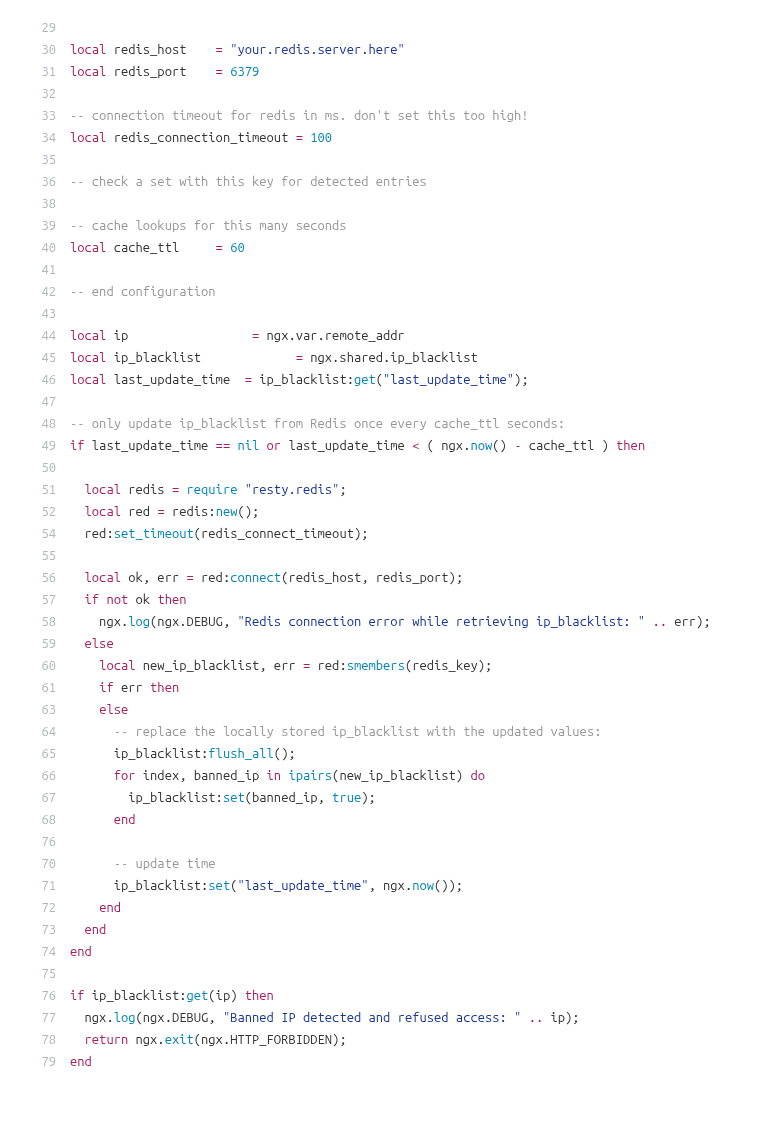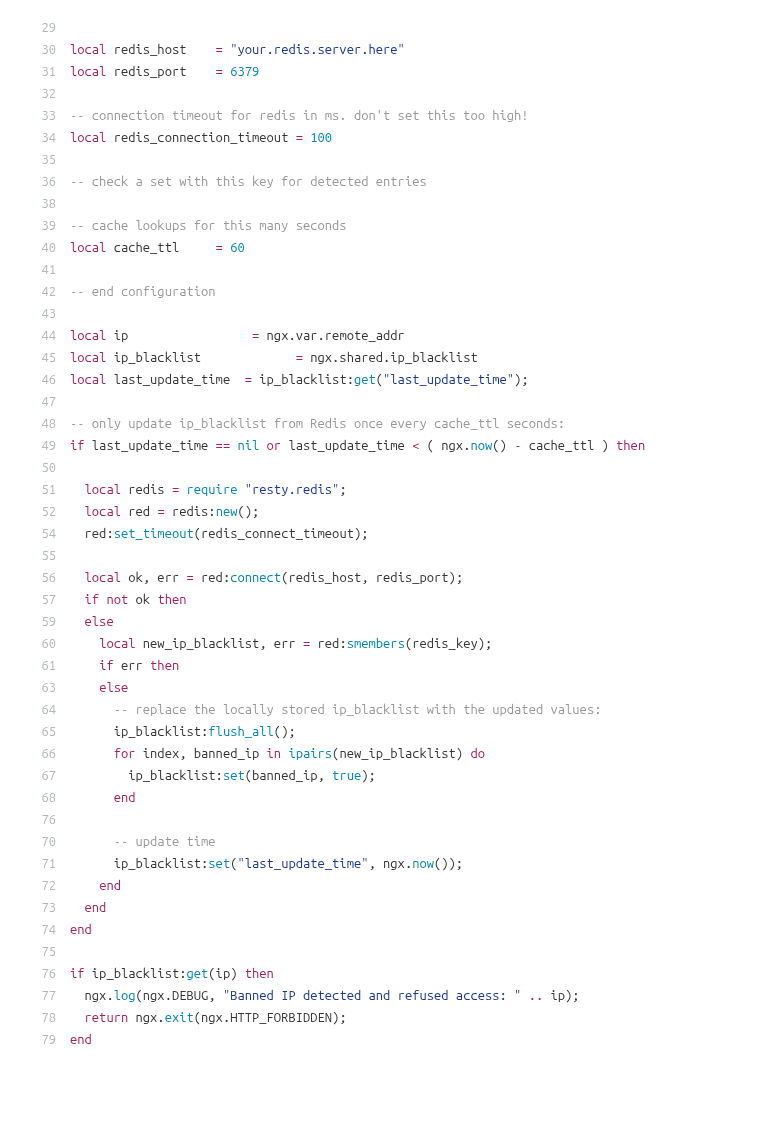--- a/index.html
+++ b/index.html
@@ -62,20 +62,21 @@
     <div class="line"><span class="gutter">47</span><span class="code"></span></div>
     <div class="line"><span class="gutter">48</span><span class="code"><span class="cm">-- only update ip_blacklist from Redis once every cache_ttl seconds:</span></span></div>
     <div class="line"><span class="gutter">49</span><span class="code"><span class="kw">if</span><span class="id"> last_update_time </span><span class="kw">==</span><span class="id"> </span><span class="num">nil</span><span class="id"> </span><span class="kw">or</span><span class="id"> last_update_time </span><span class="kw">&lt;</span><span class="id"> ( ngx.</span><span class="fn">now</span><span class="id">() </span><span class="kw">-</span><span class="id"> cache_ttl ) </span><span class="kw">then</span></span></div>
     <div class="line"><span class="gutter">50</span><span class="code"></span></div>
     <div class="line"><span class="gutter">51</span><span class="code"><span class="id">  </span><span class="kw">local</span><span class="id"> redis </span><span class="kw">=</span><span class="id"> </span><span class="fn">require</span><span class="id"> </span><span class="str">"resty.redis"</span><span class="id">;</span></span></div>
     <div class="line"><span class="gutter">52</span><span class="code"><span class="id">  </span><span class="kw">local</span><span class="id"> red </span><span class="kw">=</span><span class="id"> redis:</span><span class="fn">new</span><span class="id">();</span></span></div>
     <div class="line"><span class="gutter">54</span><span class="code"><span class="id">  red:</span><span class="fn">set_timeout</span><span class="id">(redis_connect_timeout);</span></span></div>
     <div class="line"><span class="gutter">55</span><span class="code"></span></div>
     <div class="line"><span class="gutter">56</span><span class="code"><span class="id">  </span><span class="kw">local</span><span class="id"> ok, err </span><span class="kw">=</span><span class="id"> red:</span><span class="fn">connect</span><span class="id">(redis_host, redis_port);</span></span></div>
     <div class="line"><span class="gutter">57</span><span class="code"><span class="id">  </span><span class="kw">if</span><span class="id"> </span><span class="kw">not</span><span class="id"> ok </span><span class="kw">then</span></span></div>
+    <div class="line"><span class="gutter">58</span><span class="code"><span class="id">    ngx.</span><span class="fn">log</span><span class="id">(ngx.DEBUG, </span><span class="str">"Redis connection error while retrieving ip_blacklist: "</span><span class="id"> </span><span class="kw">..</span><span class="id"> err);</span></span></div>
     <div class="line"><span class="gutter">59</span><span class="code"><span class="id">  </span><span class="kw">else</span></span></div>
     <div class="line"><span class="gutter">60</span><span class="code"><span class="id">    </span><span class="kw">local</span><span class="id"> new_ip_blacklist, err </span><span class="kw">=</span><span class="id"> red:</span><span class="fn">smembers</span><span class="id">(redis_key);</span></span></div>
     <div class="line"><span class="gutter">61</span><span class="code"><span class="id">    </span><span class="kw">if</span><span class="id"> err </span><span class="kw">then</span></span></div>
     <div class="line"><span class="gutter">63</span><span class="code"><span class="id">    </span><span class="kw">else</span></span></div>
     <div class="line"><span class="gutter">64</span><span class="code"><span class="id">      </span><span class="cm">-- replace the locally stored ip_blacklist with the updated values:</span></span></div>
     <div class="line"><span class="gutter">65</span><span class="code"><span class="id">      ip_blacklist:</span><span class="fn">flush_all</span><span class="id">();</span></span></div>
     <div class="line"><span class="gutter">66</span><span class="code"><span class="id">      </span><span class="kw">for</span><span class="id"> index, banned_ip </span><span class="kw">in</span><span class="id"> </span><span class="fn">ipairs</span><span class="id">(new_ip_blacklist) </span><span class="kw">do</span></span></div>
     <div class="line"><span class="gutter">67</span><span class="code"><span class="id">        ip_blacklist:</span><span class="fn">set</span><span class="id">(banned_ip, </span><span class="num">true</span><span class="id">);</span></span></div>
     <div class="line"><span class="gutter">68</span><span class="code"><span class="id">      </span><span class="kw">end</span></span></div>
     <div class="line"><span class="gutter">76</span><span class="code"></span></div>

